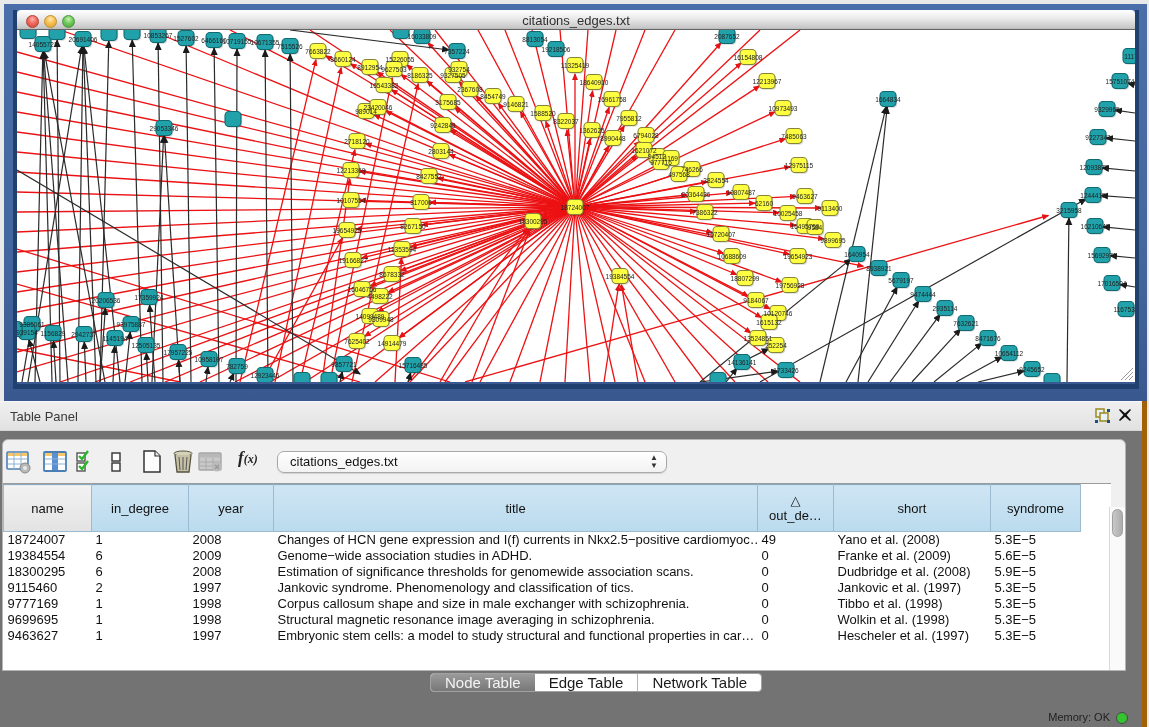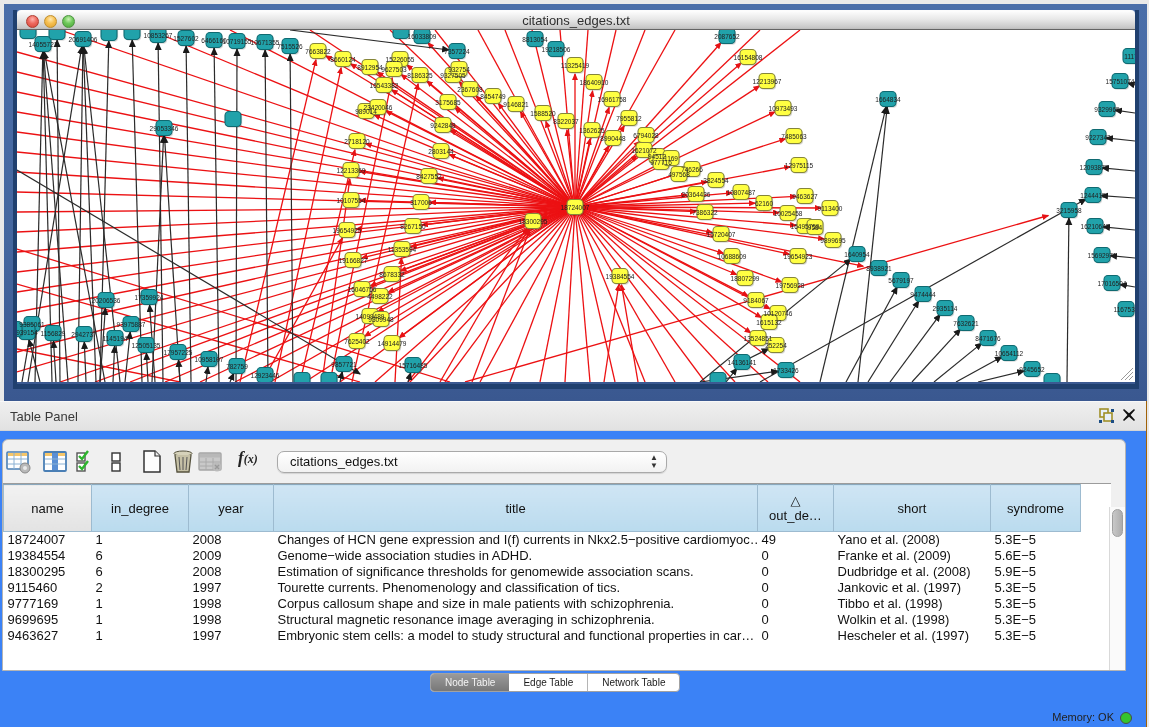--- a/index.html
+++ b/index.html
@@ -9,22 +9,22 @@
 .win{position:absolute;left:9px;top:6px;width:1126px;height:379px;
  border-left:4px solid #20406f;border-right:4px solid #20406f;border-bottom:5px solid #20406f}
 .titlebar{height:20px;background:linear-gradient(180deg,#fdfdfd,#e8e8e8 45%,#c9c9c9 90%,#bcbcbc);
  border-top:1px solid #fcfcfc;border-bottom:1px solid #646464;position:relative;border-radius:4px 4px 0 0}
 .titlebar .title{text-align:center;font-size:13px;color:#2f2f2f;line-height:19px;font-weight:normal}
 .tl{position:absolute;top:4px;width:13px;height:13px;border-radius:50%;}
 .tl.r{left:9px;background:radial-gradient(circle at 50% 30%,#ffb2ac 0%,#ee6a5f 45%,#d44335 100%);border:1px solid #b03d30}
 .tl.y{left:27px;background:radial-gradient(circle at 50% 30%,#ffe9b0 0%,#f6bf50 45%,#e0a12e 100%);border:1px solid #c08e2c}
 .tl.g{left:45px;background:radial-gradient(circle at 50% 30%,#c8f2b2 0%,#6fc95c 45%,#4aa336 100%);border:1px solid #4d9440}
 .canvas{height:352px;background:#fff;overflow:hidden}
-.panel{position:absolute;left:0;top:401px;width:1147px;height:326px;background:#3b82f6;
- border-right:1px solid #a16207}
+.panel{position:absolute;left:0;top:401px;width:1147px;height:326px;background:#737373;
+ border-right:5px solid #a16207}
 .phead{height:30px;background:linear-gradient(180deg,#efefef,#e2e2e2);border-top:1px solid #f8f8f8;
  border-bottom:1px solid #d4d4d4;position:relative}
 .phead .t{position:absolute;left:10px;top:7px;font-size:13px;color:#3a3a3a}
 .pbody{position:absolute;left:2px;top:38px;width:1124px;height:232px;background:#f0f0f0;
  border:1px solid #b4b4b4;border-radius:6px 6px 0 0;overflow:hidden}
 .toolbar{height:43px;position:relative}
 .combo{position:absolute;left:274px;top:11px;width:390px;height:22px;background:linear-gradient(180deg,#ffffff,#f2f2f2);
  border:1px solid #a9a9a9;border-radius:7px;font-size:13px;color:#111;line-height:20px;padding-left:12px;
  box-shadow:0 1px 1px rgba(0,0,0,.12)}
 .combo .ar{position:absolute;right:8px;top:2px;font-size:8px;color:#333;line-height:8px}
@@ -34,21 +34,21 @@
 table.dt th.g{background:linear-gradient(180deg,#f2f2f2,#e3e3e3)}
 table.dt td{height:16px;padding:0 4px;color:#111;white-space:nowrap;overflow:hidden;font-size:13px}
 td.c1{padding-left:10px}
 .c1{width:88px}.c2{width:97px}.c3{width:85px}.c4{width:484px}.c5{width:76px}.c6{width:157px}.c7{width:90px}
 td.c6{}
 .tablewrap{position:absolute;left:0px;top:43px;width:1108px;height:188px;background:#fff;border-top:1px solid #9c9c9c;overflow:hidden}
 .vsb{position:absolute;right:0px;top:67px;width:16px;height:164px;background:#fafafa;border-left:1px solid #d9d9d9}
 .vsb .thumb{position:absolute;left:2px;top:2px;width:11px;height:28px;border-radius:6px;
  background:linear-gradient(90deg,#c8c8c8,#adadad);border:1px solid #9f9f9f}
 .tabs{position:absolute;left:430px;top:272px;height:19px;display:flex;border:1px solid #a2a2a2;border-radius:4px;overflow:hidden;
- background:#fff;font-size:10px}
+ background:#fff;font-size:15px}
 .tabs div{padding:0 14px;line-height:18px;color:#1a1a1a}
 .tabs .sel{background:linear-gradient(180deg,#9a9a9a,#787878);color:#f4f4f4}
 .tabs .sep{width:1px;padding:0;background:#b5b5b5}
 .mem{position:absolute;right:32px;bottom:4px;font-size:11px;color:#222}
 .memdot{position:absolute;right:14px;bottom:3px;width:12px;height:12px;border-radius:50%;background:#35c42e;border:1.5px solid #4a4a4a}
 .fi{position:absolute;top:10px}
 </style></head>
 <body>
 <div class="desktop">
  <div class="win">
@@ -806,30 +806,30 @@
               <td class="c3">2008</td>
               <td class="c4">Estimation of significance thresholds for genomewide association scans.</td>
               <td class="c5">0</td>
               <td class="c6">Dudbridge et al. (2008)</td>
               <td class="c7">5.9E−5</td>
             </tr>
 <tr>
               <td class="c1">9115460</td>
               <td class="c2">2</td>
               <td class="c3">1997</td>
-              <td class="c4">Tourette currents. Phenomenology and classification of tics.</td>
+              <td class="c4">Jankovic syndrome. Phenomenology and classification of tics.</td>
               <td class="c5">0</td>
               <td class="c6">Jankovic et al. (1997)</td>
               <td class="c7">5.3E−5</td>
             </tr>
 <tr>
               <td class="c1">9777169</td>
               <td class="c2">1</td>
               <td class="c3">1998</td>
-              <td class="c4">Corpus callosum shape and size in male patients with schizophrenia.</td>
+              <td class="c4">Corpus callosum shape and size in male exchanger with schizophrenia.</td>
               <td class="c5">0</td>
               <td class="c6">Tibbo et al. (1998)</td>
               <td class="c7">5.3E−5</td>
             </tr>
 <tr>
               <td class="c1">9699695</td>
               <td class="c2">1</td>
               <td class="c3">1998</td>
               <td class="c4">Structural magnetic resonance image averaging in schizophrenia.</td>
               <td class="c5">0</td>

